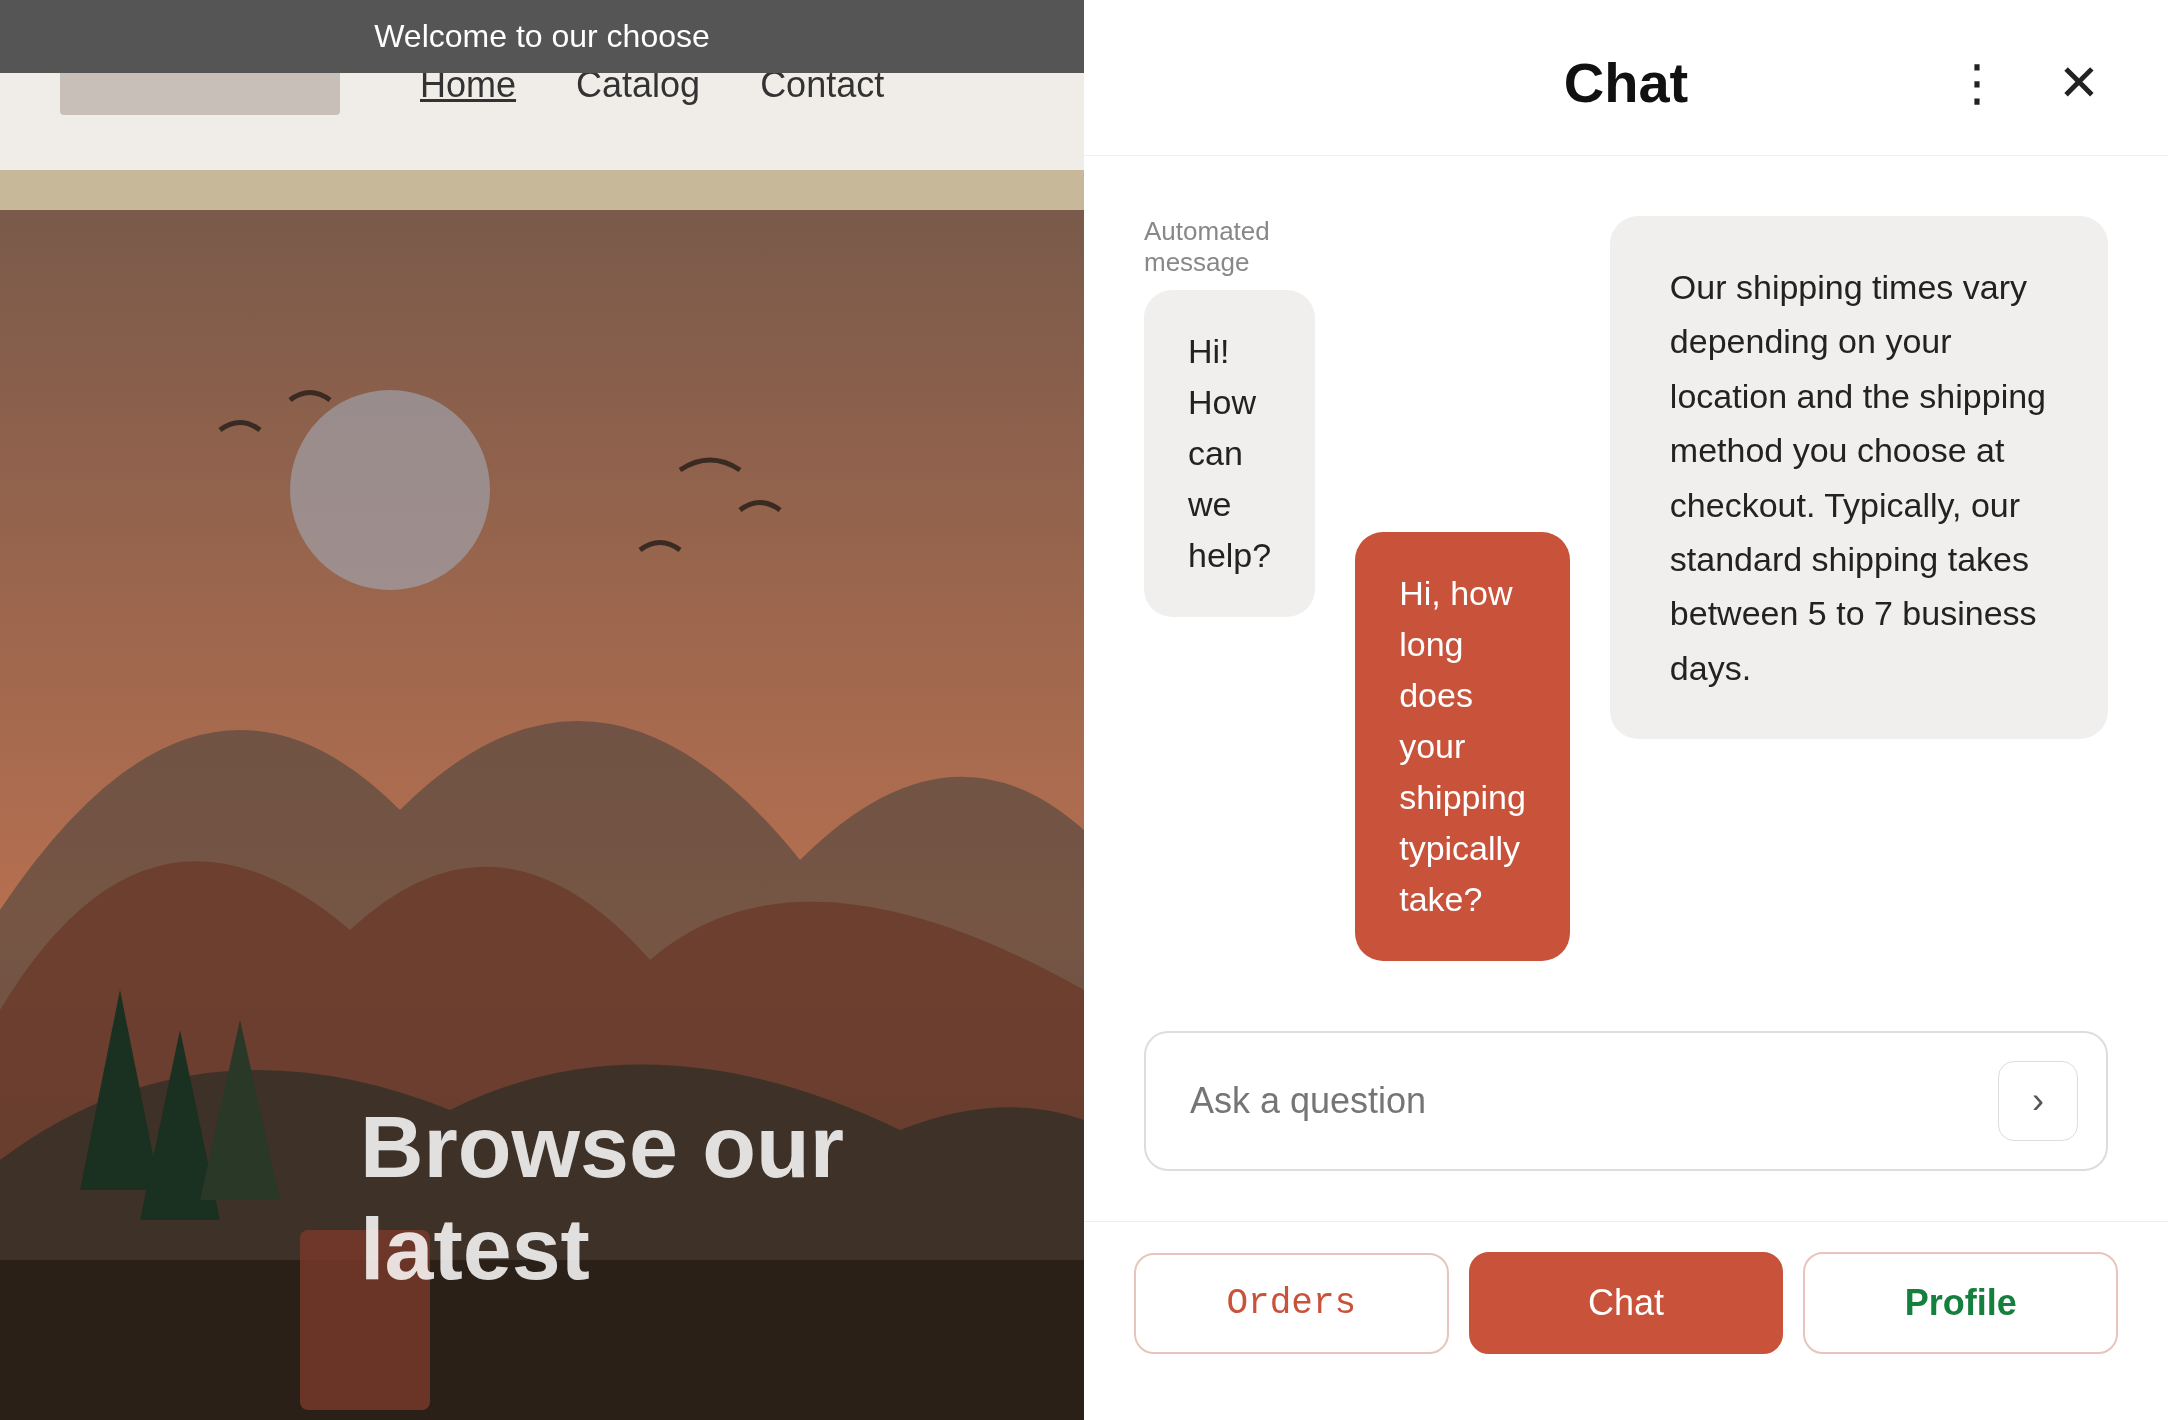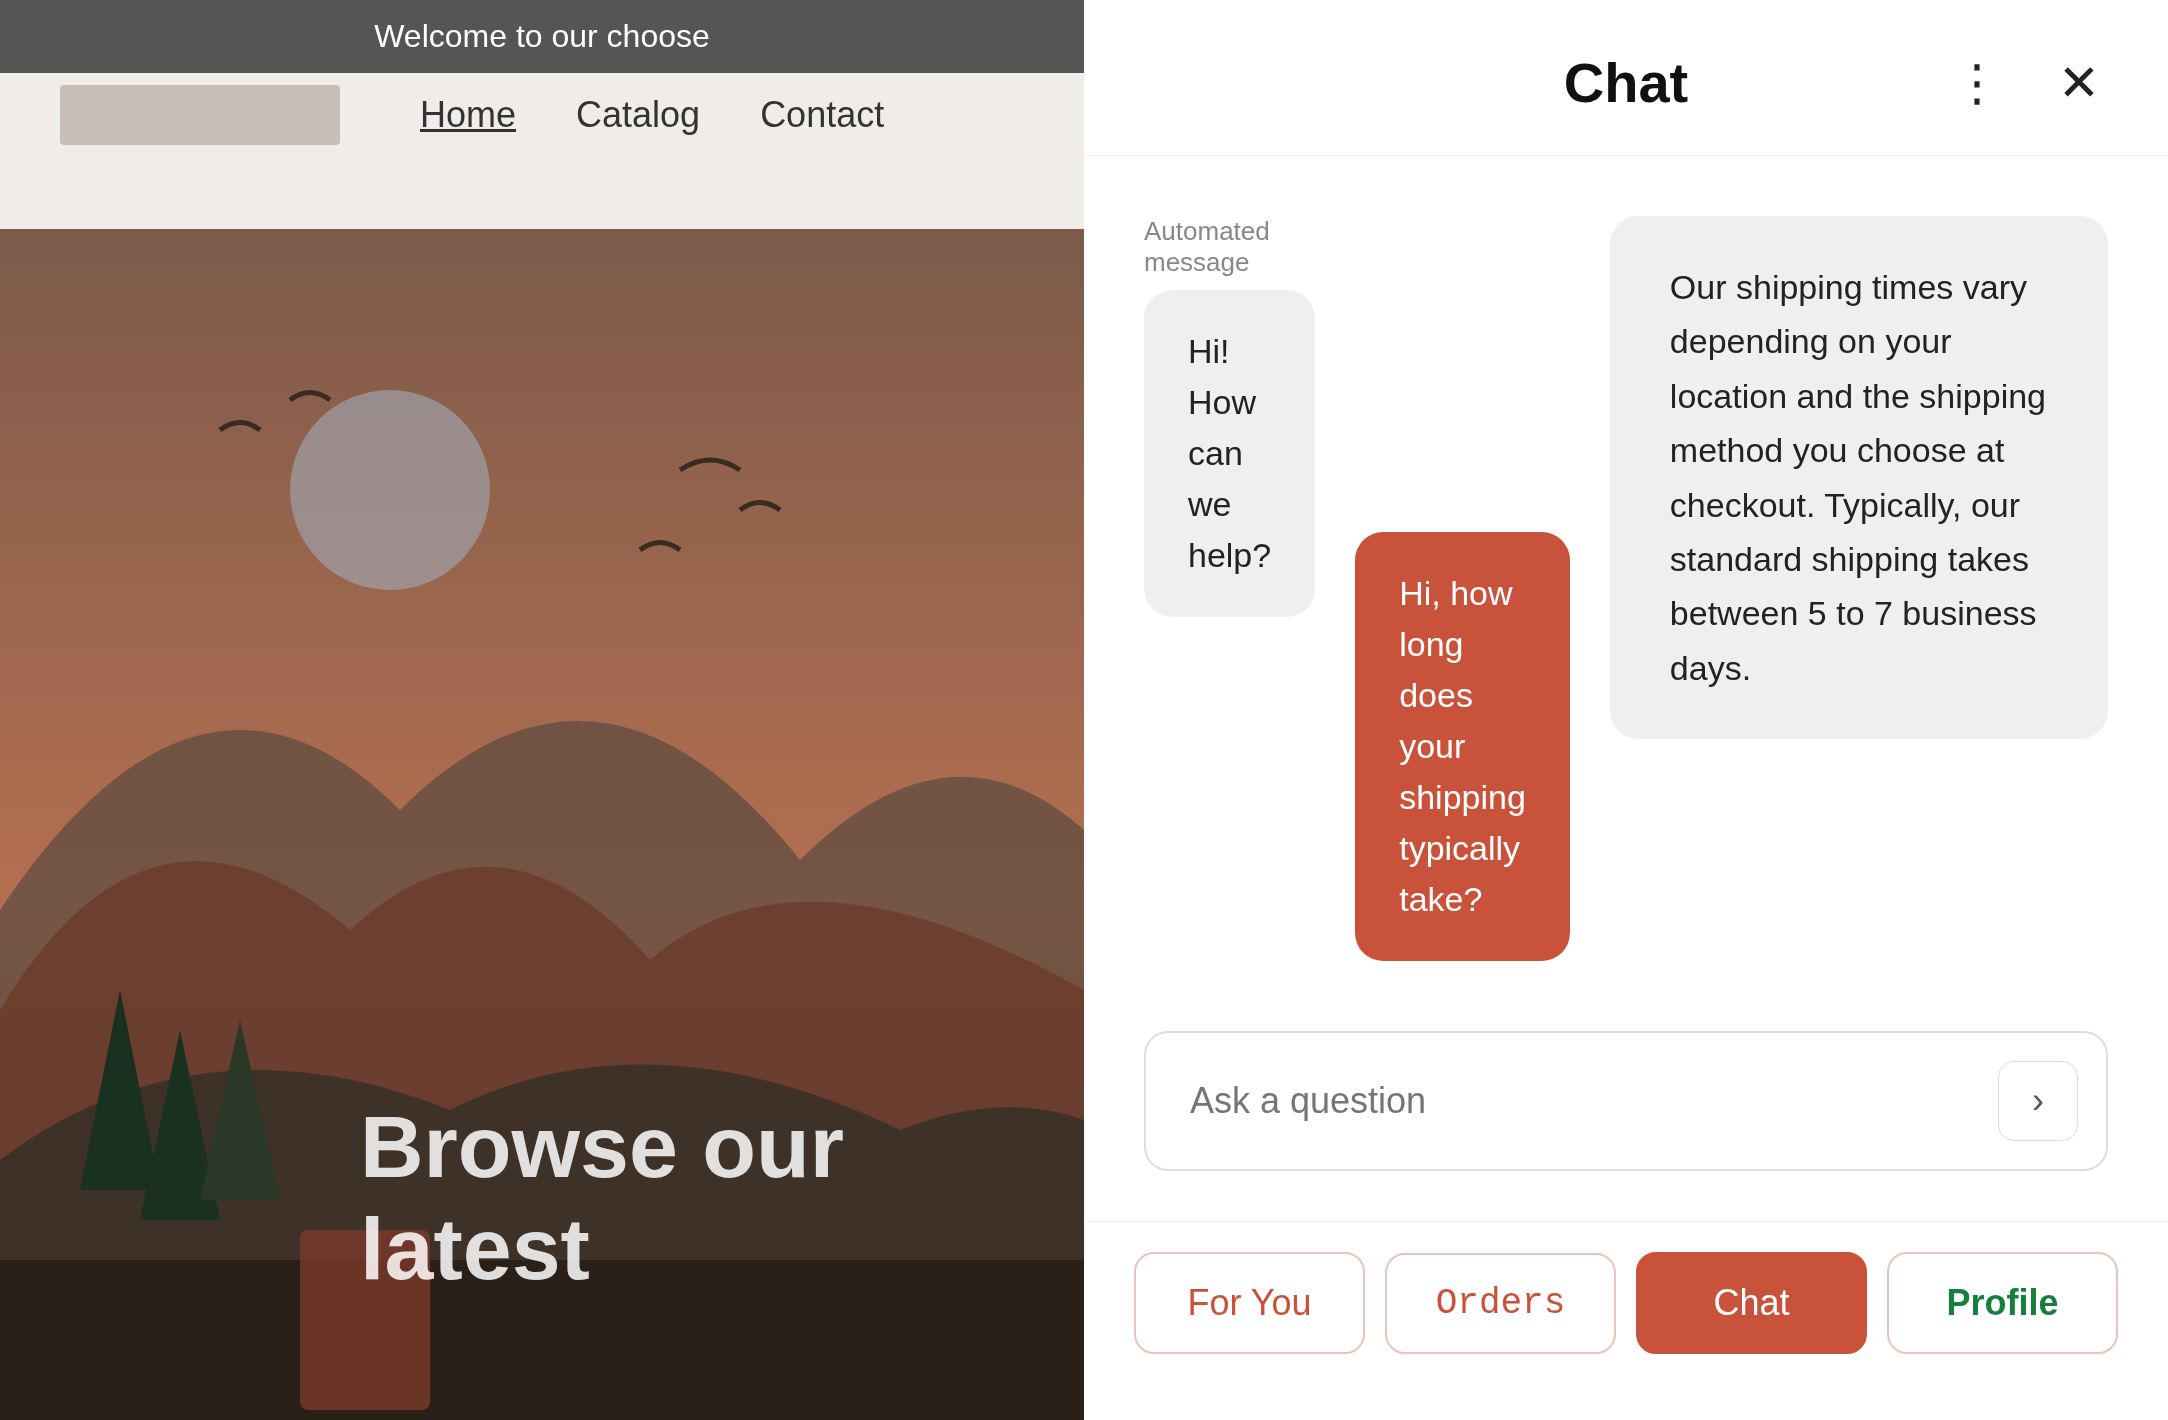--- a/index.html
+++ b/index.html
@@ -17,21 +17,21 @@
       width: 1084px;
       height: 1420px;
       position: relative;
       background: #c8b89a;
       overflow: hidden;
       flex-shrink: 0;
     }
 
     .store-header {
       background: #f0ede8;
-      height: 229px;
+      height: 170px;
       display: flex;
       align-items: center;
       padding: 8px 60px;
       gap: 80px;
       position: relative;
       z-index: 10;
     }
 
     .store-logo-placeholder {
       width: 280px;
@@ -350,18 +350,17 @@
   </div>
 
   <div class="chat-input-area">
     <div class="chat-input-wrapper">
       <input class="chat-input" type="text" placeholder="Ask a question" style="">
       <button class="send-btn">›</button>
     </div>
   </div>
 
   <div class="chat-bottom-nav">
-    <button class="nav-tab for-you">For You</button>
     <button class="nav-tab orders">Orders</button>
     <button class="nav-tab chat-active">Chat</button>
     <button class="nav-tab profile">Profile</button>
   </div>
 </div>
 
 </body></html>

